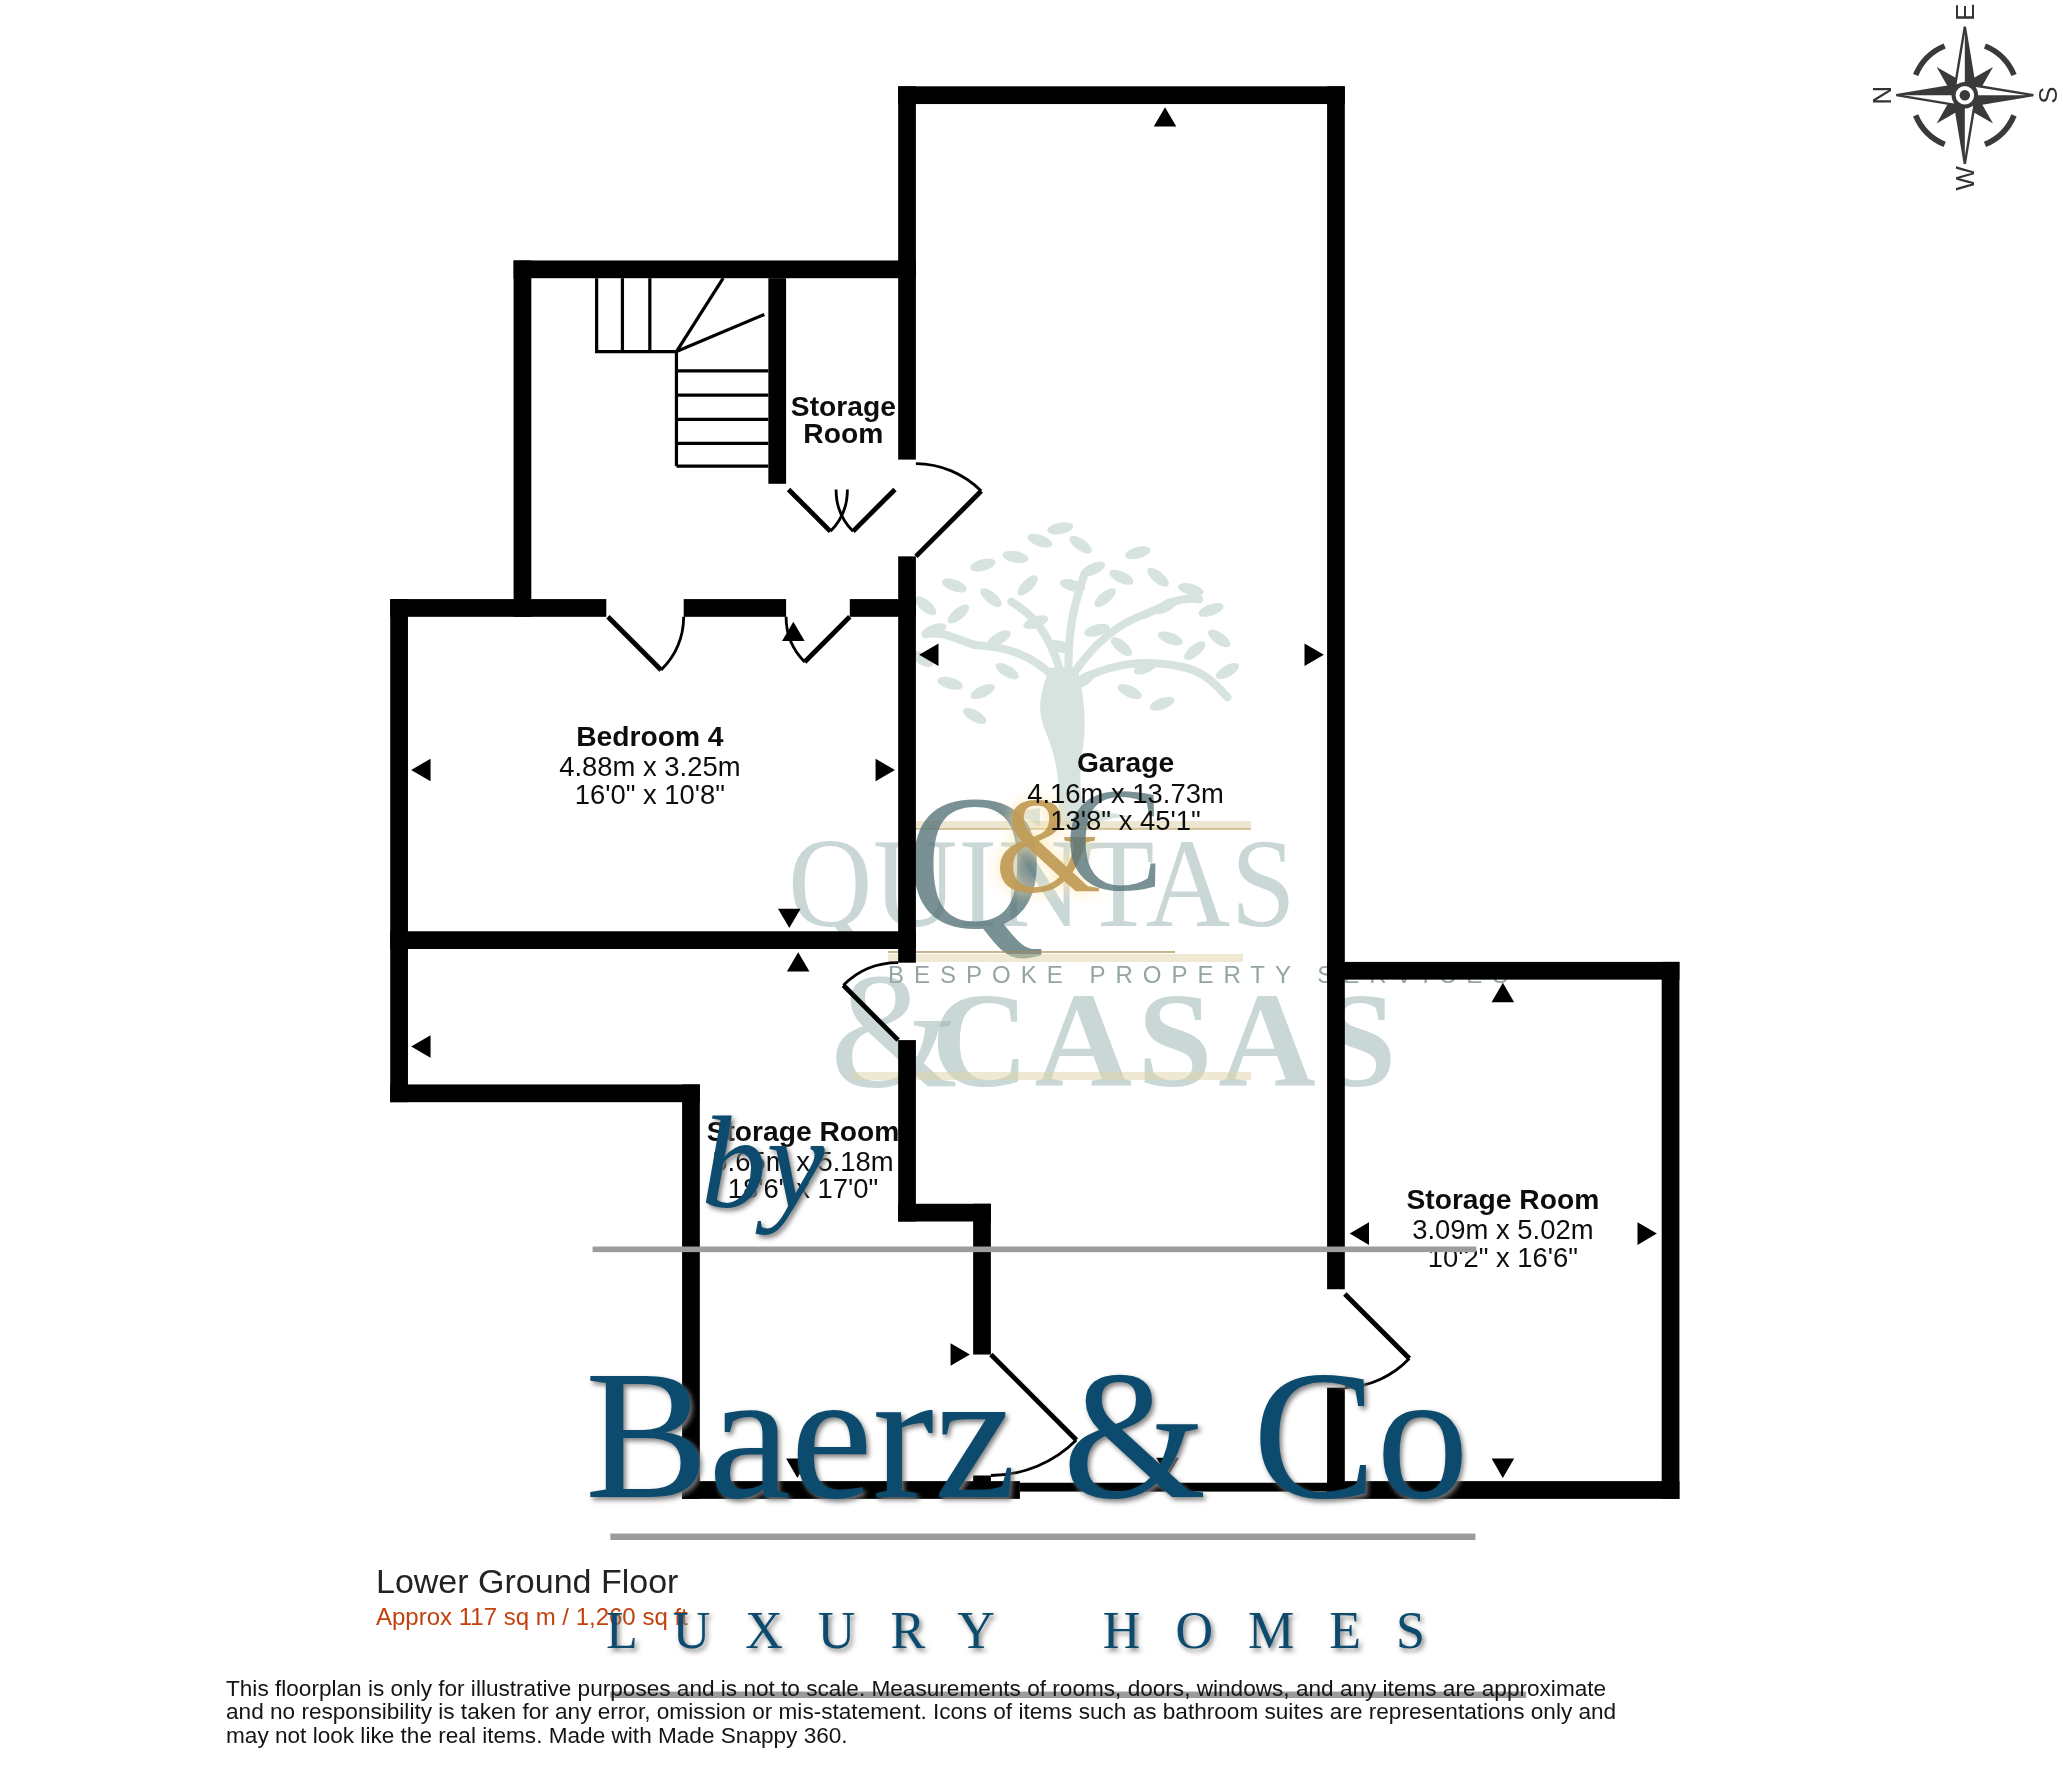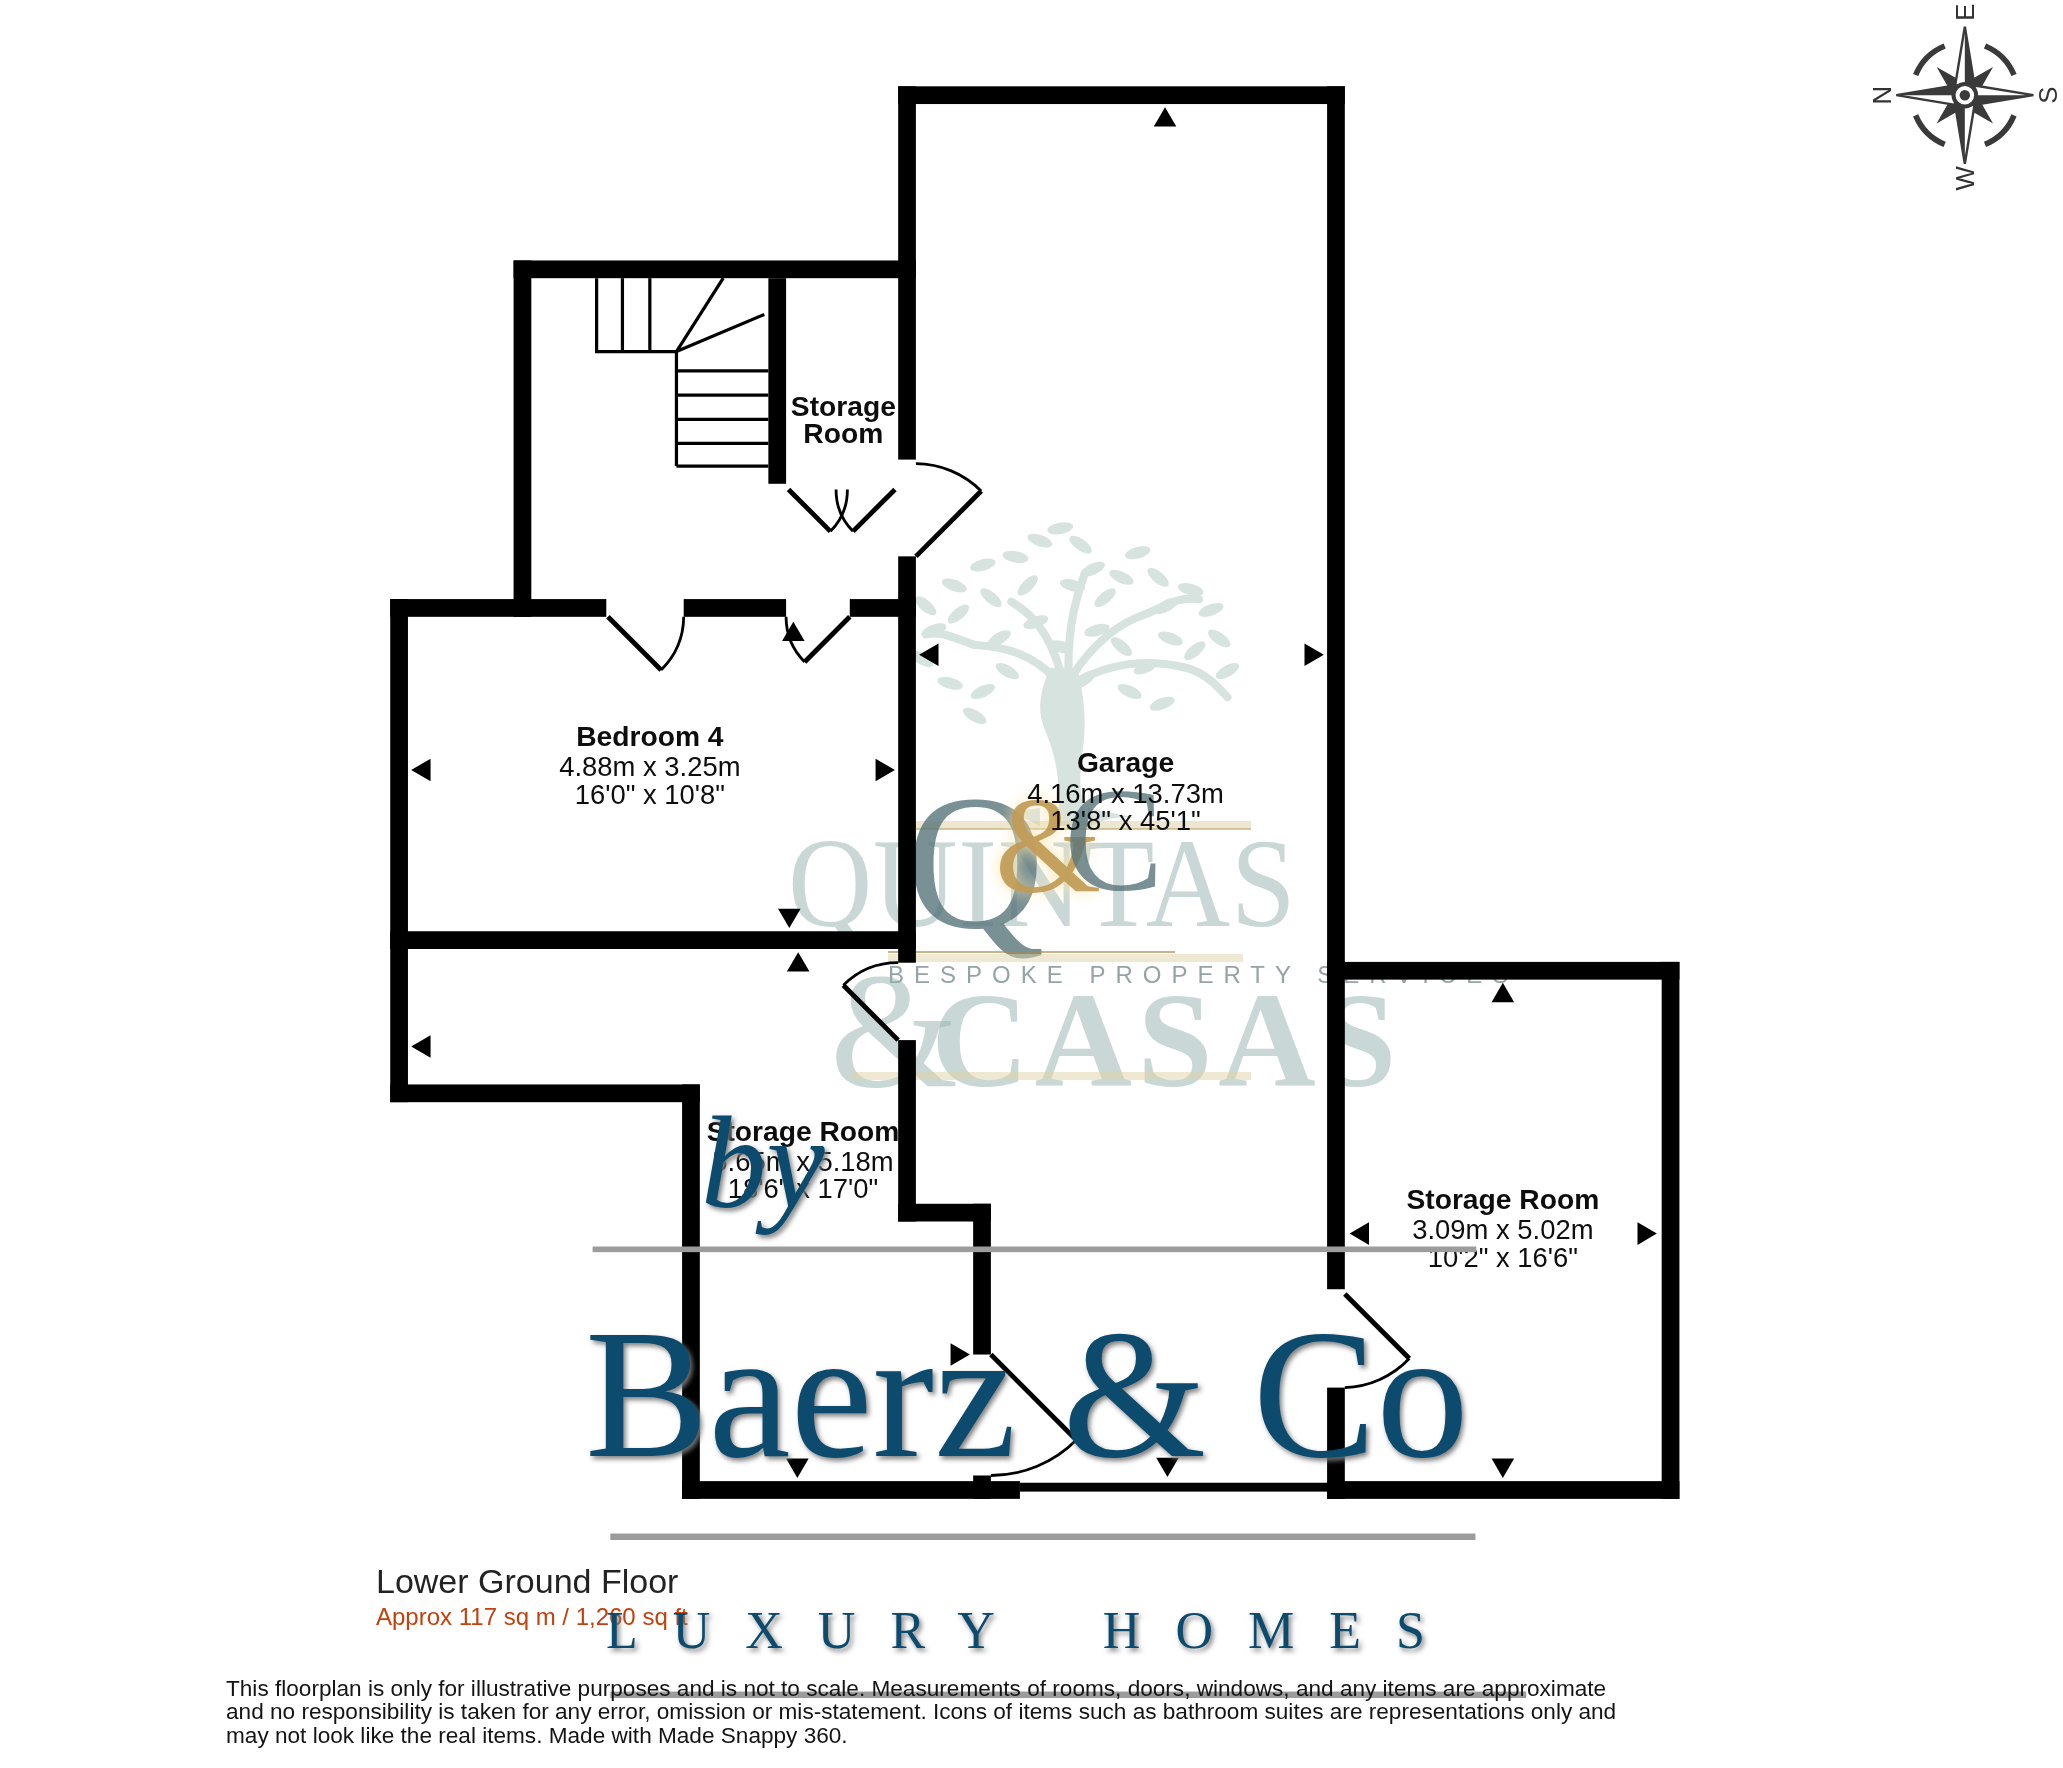--- a/index.html
+++ b/index.html
@@ -48,21 +48,21 @@
   .footer{z-index:3;}
   .floor-title{left:376px;top:1562px;font-size:34px;color:#232323;}
   .floor-area{left:376px;top:1603px;font-size:24px;font-weight:400;color:#c2410c;}
   .disclaimer{left:226px;top:1677px;width:1612px;text-align:left;font-size:22.6px;
               line-height:23.4px;color:#141414;}
 
   
   .wm-broker{z-index:4;}
   .emboss{color:#0c4a6e;text-shadow:2.4px 3.2px 5.6px rgba(120,120,120,.95);white-space:nowrap;}
   .bk-by{left:701px;top:1087px;font-size:131px;font-style:italic;}
-  .bk-name{left:585px;top:1287px;font-size:185px;}
+  .bk-name{left:585px;top:1328px;font-size:185px;}
   .bk-tag{left:606px;top:1601px;font-size:52px;letter-spacing:35px;word-spacing:27px;}
 </style>
 </head>
 <body>
 
 <div class="stage">
 
   <div class="abs wm-agency noint">
     <svg class="abs tree" viewBox="0 0 480 390">
       <g fill="none" stroke="#d5e2dd" stroke-width="10" stroke-linecap="round">

